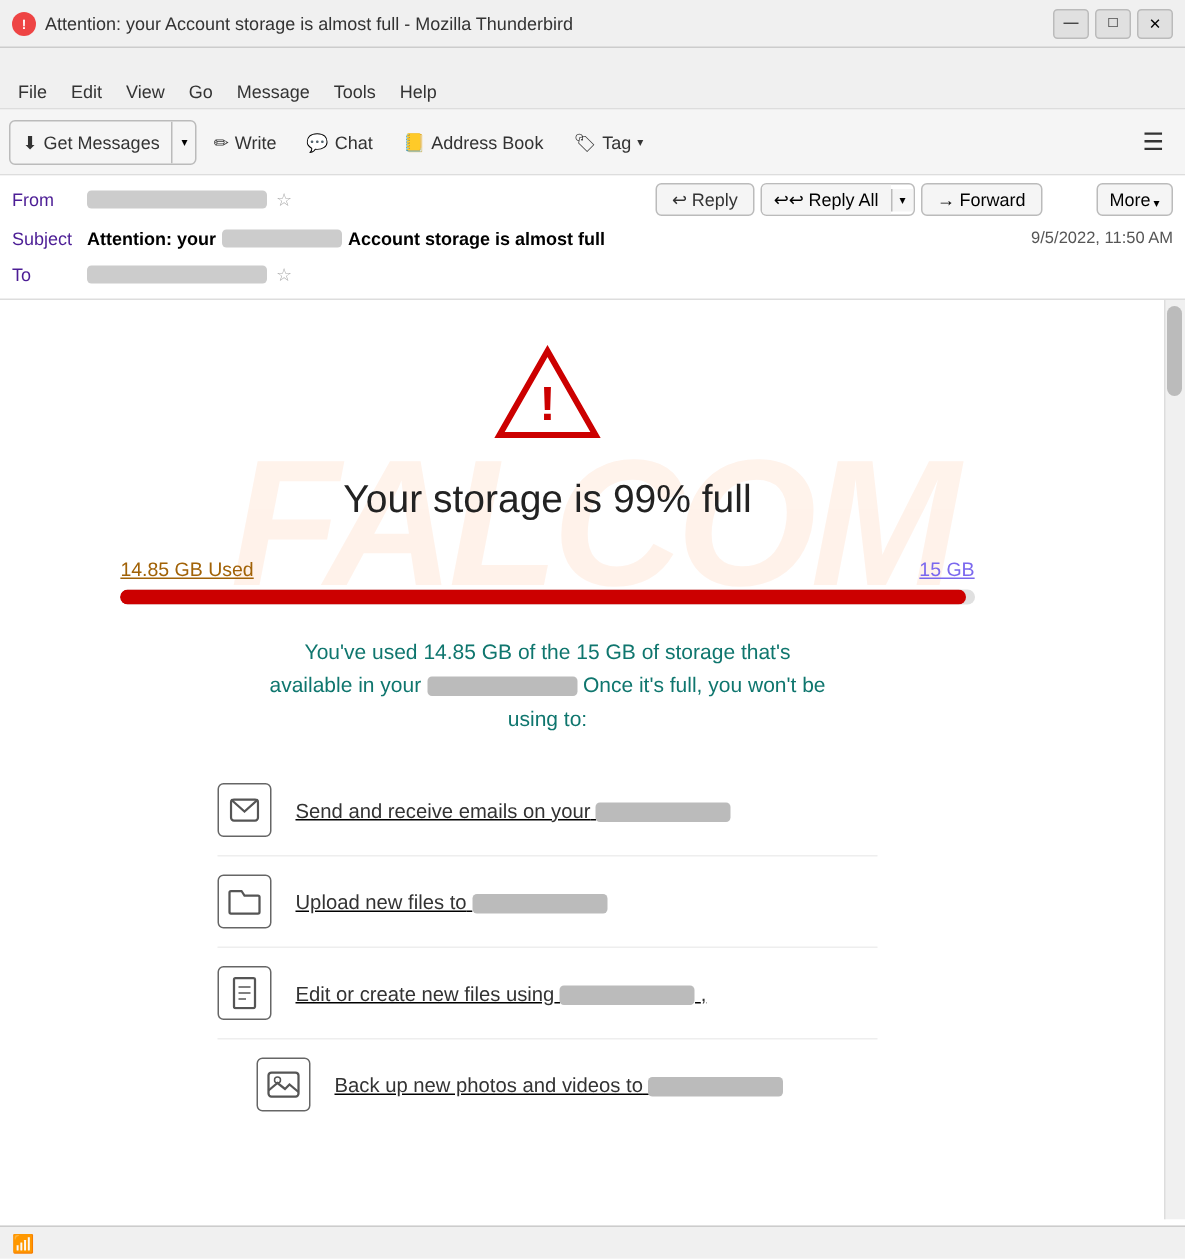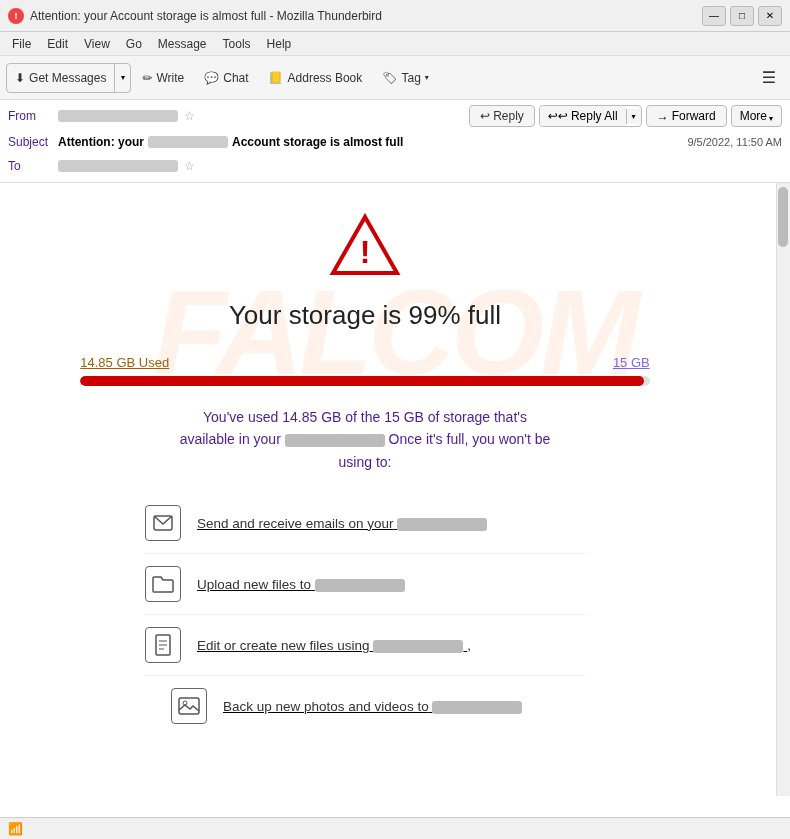--- a/index.html
+++ b/index.html
@@ -41,20 +41,21 @@
     }
 
     
     .menubar {
       background: #f0f0f0;
       height: 24px;
       display: flex;
       align-items: center;
       padding: 0 4px;
       border-bottom: 1px solid #ddd;
+      margin-top: 17px;
     }
     .menubar-item {
       padding: 2px 8px;
       font-size: 12px;
       color: #333;
       cursor: pointer;
       border-radius: 3px;
     }
 
     
@@ -179,20 +180,21 @@
       font-size: 12px;
     }
     .more-btn {
       display: flex; align-items: flex-end; gap: 2px;
       padding: 3px 8px;
       border: 1px solid #bbb;
       border-radius: 4px;
       background: #f5f5f5;
       cursor: pointer;
       font-size: 12px;
+      margin-left: 32px;
     }
     .subject-row {
       display: flex;
       align-items: center;
       min-height: 24px;
       font-size: 12px;
       padding: 2px 0;
     }
     .subject-text {
       font-weight: bold;
@@ -301,21 +303,21 @@
     }
     .storage-bar-fill {
       height: 100%;
       background: #cc0000;
       border-radius: 5px;
       width: 99%;
     }
 
     .body-text {
       font-size: 14px;
-      color: #4c1d95;
+      color: #0f766e;
       line-height: 1.6;
       margin: 20px auto;
       max-width: 380px;
     }
     .body-blurred {
       background: #bbb;
       border-radius: 3px;
       height: 13px;
       width: 100px;
       display: inline-block;

